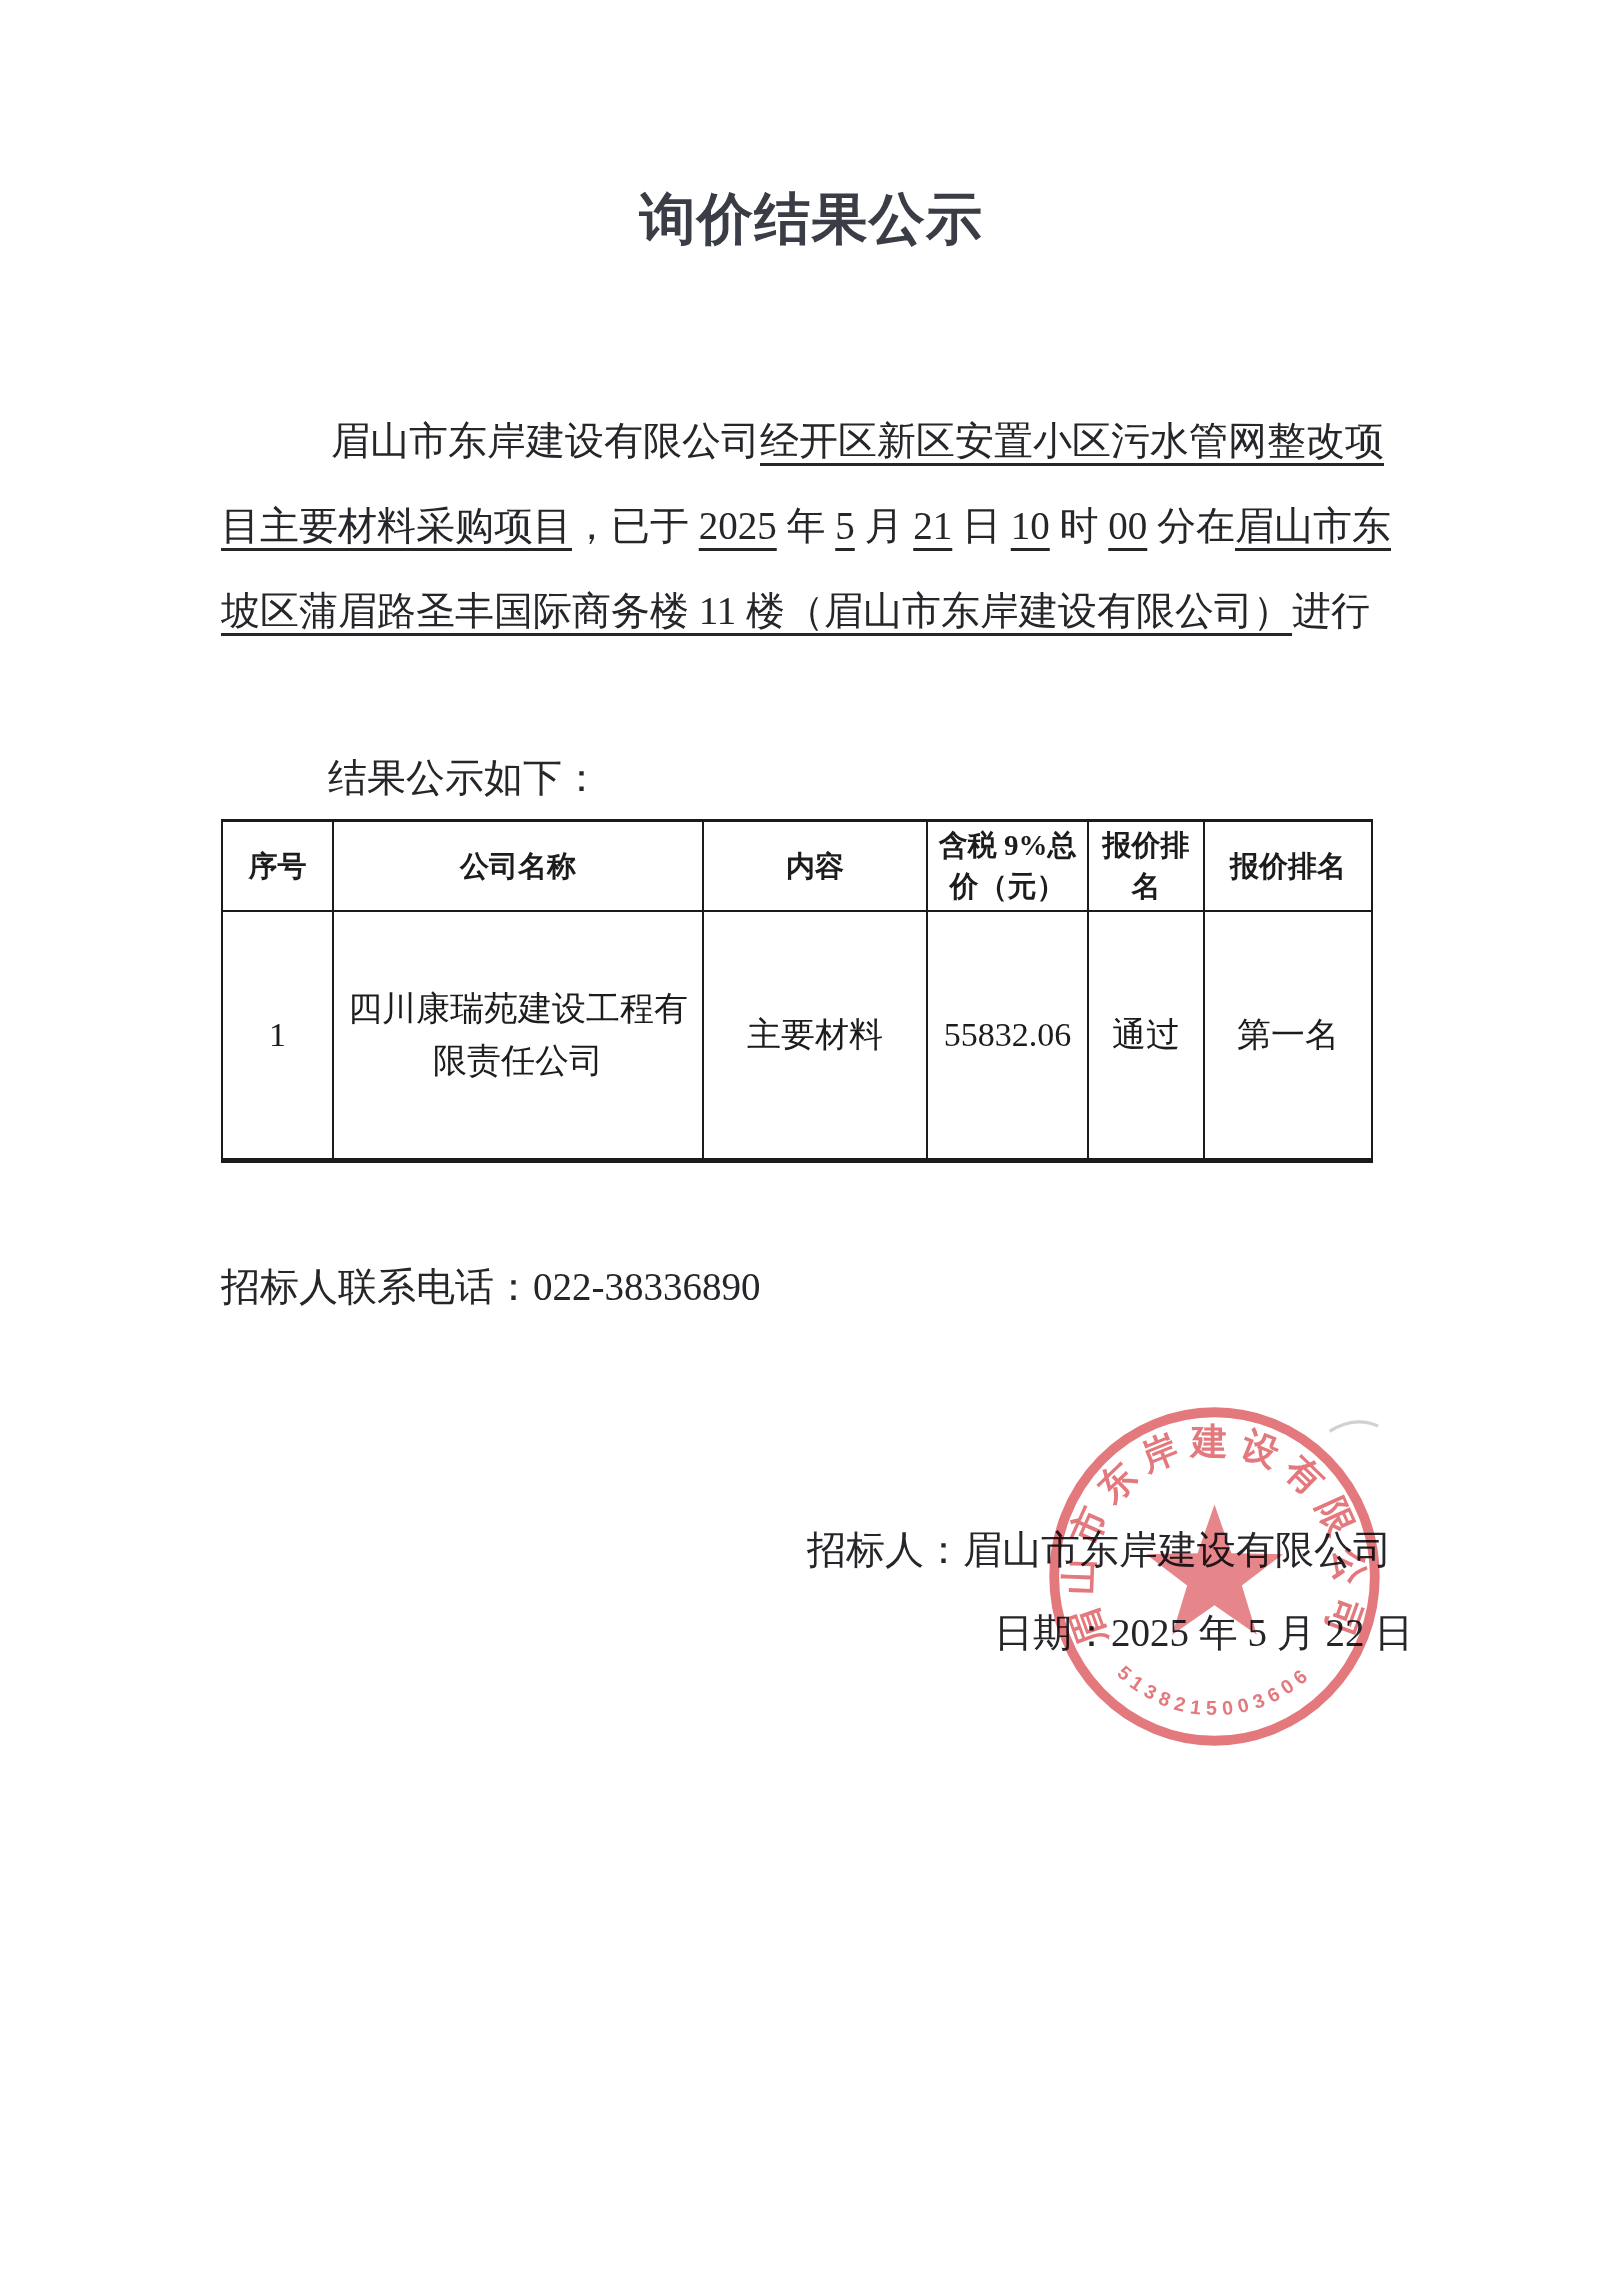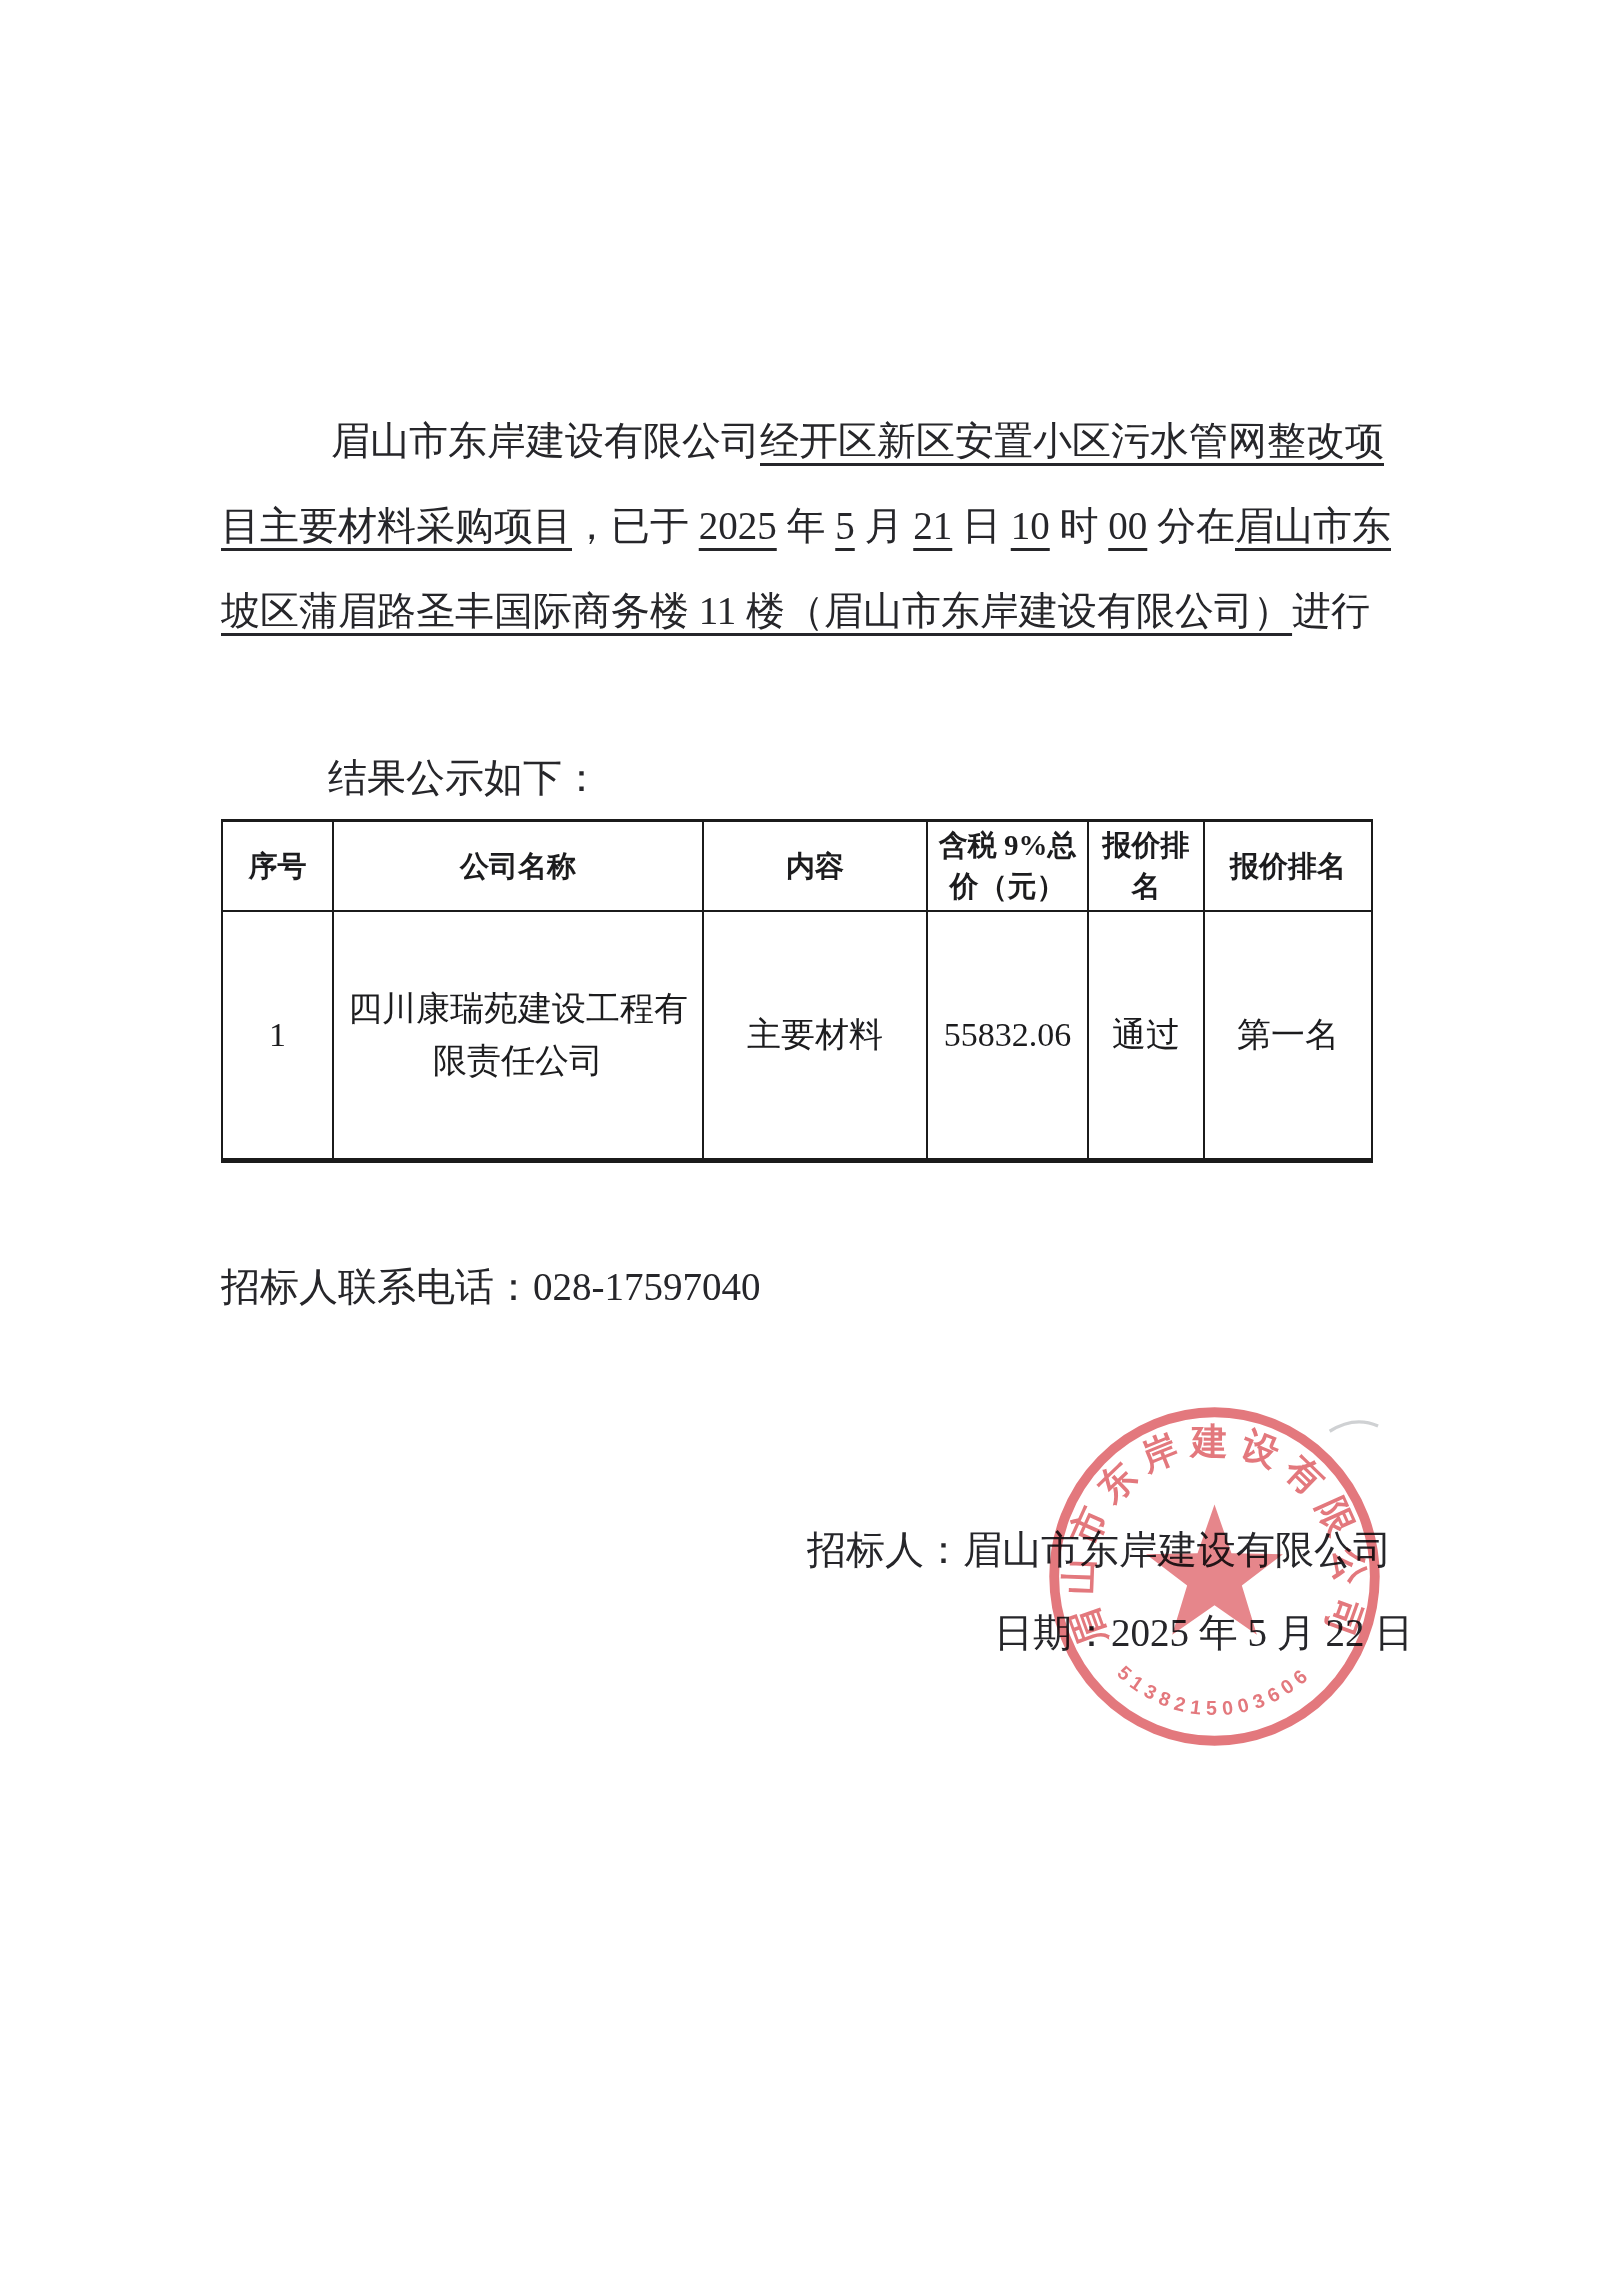--- a/index.html
+++ b/index.html
@@ -82,20 +82,21 @@
   .stamp text{
     font-family:"Liberation Sans","DejaVu Sans",sans-serif;
     font-weight:bold;
   }
 </style>
 </head>
 <body>
 
 <div class="page">
 
+  <div class="doc-title">询价结果公示</div>
 
   <div class="body-block">
     <div class="body-line indent"><span>眉山市东岸建设有限公司</span><span class="u">经开区新区安置小区污水管网整改项</span></div>
     <div class="body-line"><span class="u">目主要材料采购项目</span><span>，已于 </span><span class="u">2025</span><span> 年 </span><span class="u">5</span><span> 月 </span><span class="u">21</span><span> 日 </span><span class="u">10</span><span> 时 </span><span class="u">00</span><span> 分在</span><span class="u">眉山市东</span></div>
     <div class="body-line"><span class="u">坡区蒲眉路圣丰国际商务楼 11 楼（眉山市东岸建设有限公司）</span><span>进行</span></div>
   </div>
 
   <div class="results-intro">结果公示如下：</div>
 
   <table class="results">
@@ -122,21 +123,21 @@
         <td>1</td>
         <td>四川康瑞苑建设工程有限责任公司</td>
         <td>主要材料</td>
         <td>55832.06</td>
         <td>通过</td>
         <td>第一名</td>
       </tr>
     </tbody>
   </table>
 
-  <div class="contact-line">招标人联系电话：028-17597040</div>
+  <div class="contact-line">招标人联系电话：022-38336890</div>
 
   <div class="bidder-line">招标人：眉山市东岸建设有限公司</div>
 
   <div class="date-line">日期：2025 年 5 月 22 日</div>
 
   <svg class="stamp" viewBox="0 0 512 524" xmlns="http://www.w3.org/2000/svg">
     <g color="#dd5a60">
       <path id="sealNameArc" d="M 123 395 A 188 188 0 1 1 389 395" fill="none"></path>
       <path id="sealSerialArc" d="M 72.4 368 A 212 212 0 0 0 439.6 368" fill="none"></path>
       <ellipse cx="256" cy="262" rx="245" ry="251" fill="none" stroke="currentColor" stroke-width="15"></ellipse>

